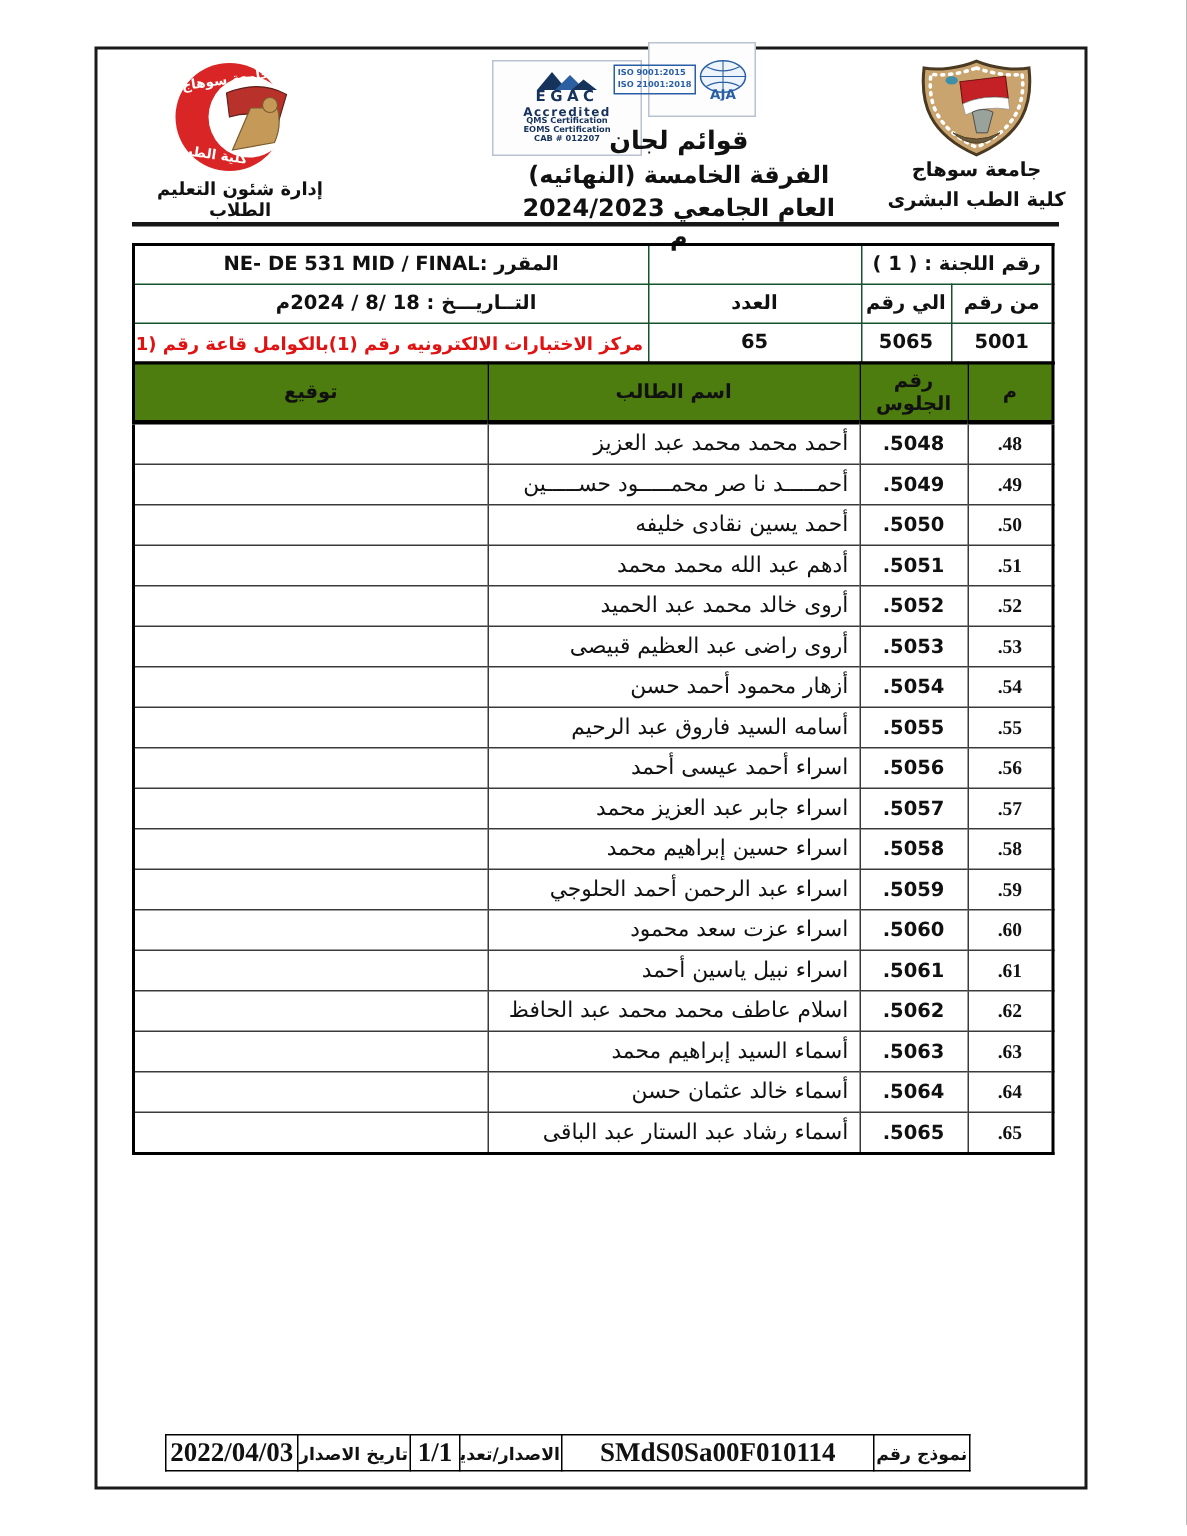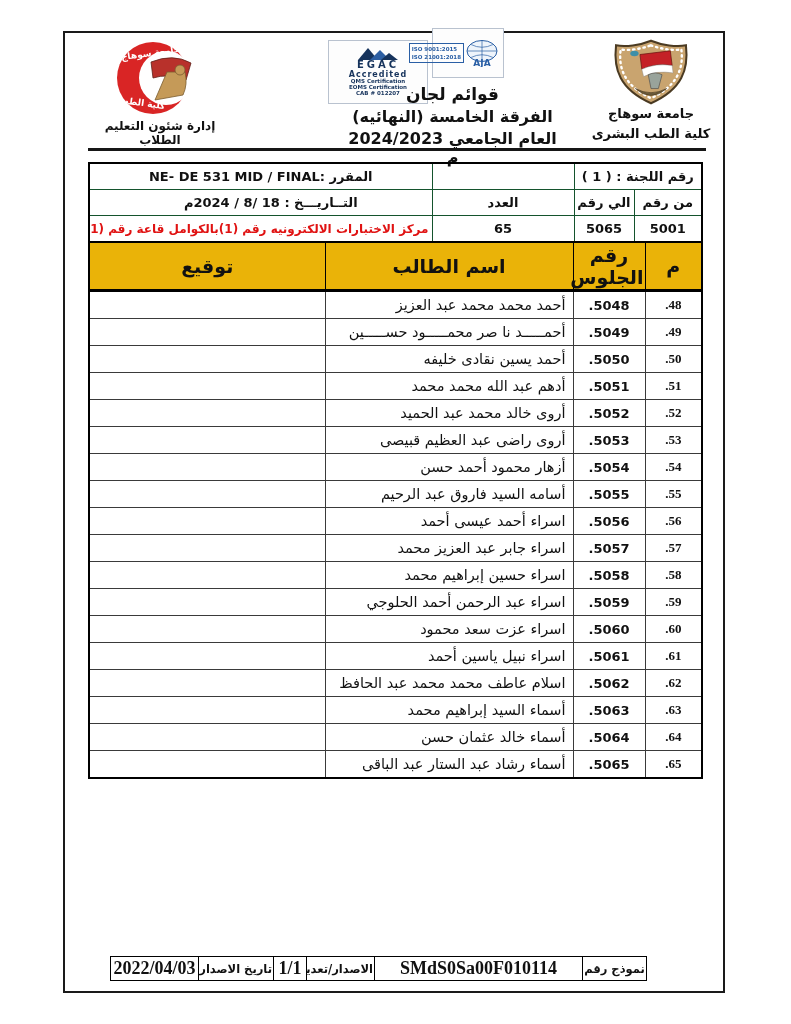--- a/index.html
+++ b/index.html
@@ -40,22 +40,22 @@
   
   table{border-collapse:collapse;table-layout:fixed;}
   .info-table{left:88px;top:162px;width:613px;border:2px solid #000;}
   .info-table td{border:1px solid #14532d;height:25px;text-align:center;vertical-align:middle;
                  font-weight:bold;font-size:13px;padding:0 3px;overflow:hidden;white-space:nowrap;}
   .info-table .date-cell{direction:ltr;padding-left:23px;}
   .info-table .exam-center-cell{color:#e01212;font-size:12px;}
 
   
   .main-table{left:88px;top:241px;width:613px;border:2.5px solid #000;}
-  .main-table th{background:#eab308;border:1px solid #000;border-bottom:3px solid #000;
-                 height:35px;font-size:19px;font-weight:bold;text-align:center;vertical-align:middle;}
+  .main-table th{background:#4d7c0f;border:1px solid #000;border-bottom:3px solid #000;
+                 height:35px;font-size:13px;font-weight:bold;text-align:center;vertical-align:middle;}
   .main-table td{border:1px solid #3a3a3a;height:26px;vertical-align:middle;padding:0;overflow:hidden;white-space:nowrap;}
   .main-table td:nth-child(1){text-align:center;font-weight:bold;font-size:13px;font-family:"Liberation Serif","DejaVu Serif",serif;}
   .main-table td:nth-child(2){text-align:center;font-weight:bold;font-size:13px;}
   .main-table td:nth-child(3){text-align:right;padding-right:7px;font-size:14.5px;}
 
   
   .footer-table{left:110px;top:956px;width:536px;border:1.5px solid #000;}
   .footer-table td{border:1px solid #000;height:20px;text-align:center;vertical-align:middle;
                    font-weight:bold;font-size:11.5px;white-space:nowrap;overflow:hidden;}
   .footer-table .ltr{direction:ltr;font-family:"Liberation Serif","DejaVu Serif",serif;font-size:18px;}

